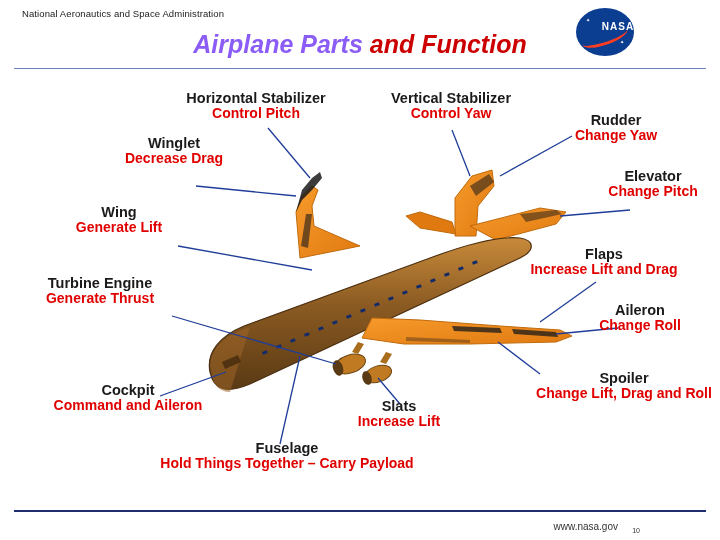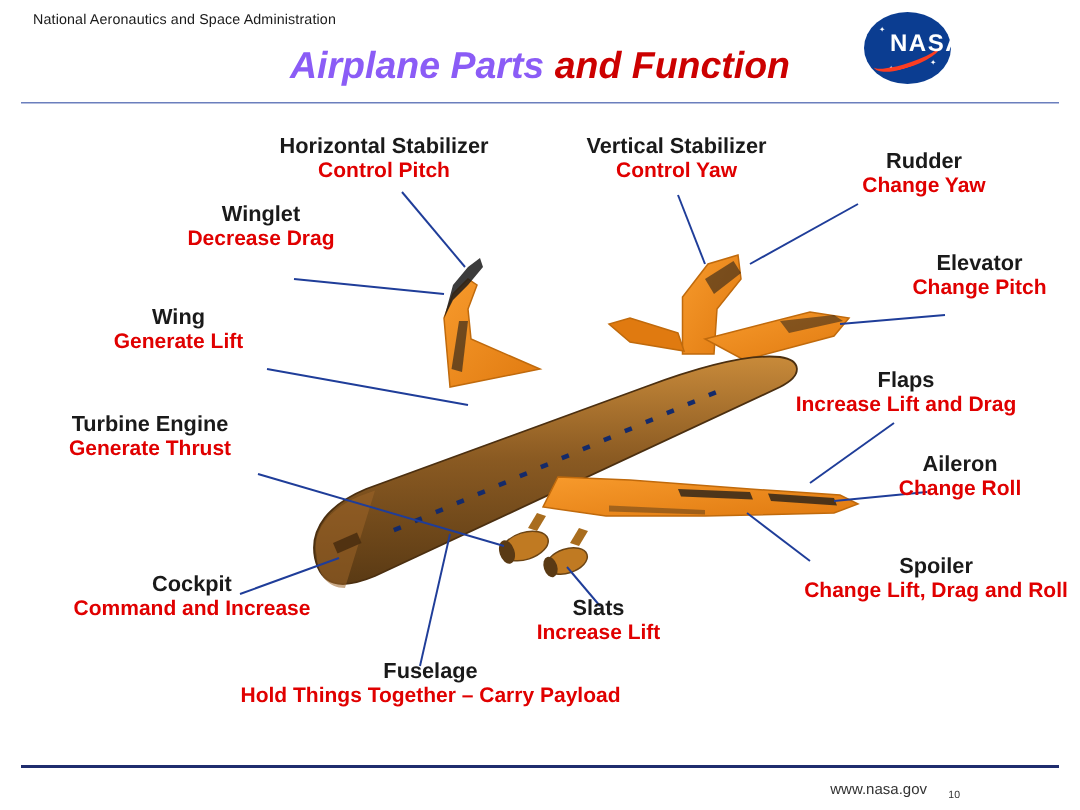--- a/index.html
+++ b/index.html
@@ -47,21 +47,21 @@
   }
   .nasa-logo .wordmark {
     position: absolute;
     left: 0;
     top: 13px;
     width: 58px;
     text-align: center;
     color: #ffffff;
     font-family: "Liberation Sans", sans-serif;
     font-weight: bold;
-    font-size: 16px;
+    font-size: 10px;
     letter-spacing: 1px;
     padding-left: 13px;
   }
   .nasa-logo .swoosh {
     position: absolute;
     left: 5px;
     top: 20px;
     width: 48px;
     height: 14px;
     border-bottom: 3px solid #fc3d21;
@@ -258,21 +258,21 @@
   <div class="callout center" style="left:376px; top:90px; width:150px;">
     <span class="lbl">Vertical Stabilizer</span>
     <span class="fn">Control  Yaw</span>
   </div>
 
   <div class="callout center" style="left:166px; top:90px; width:180px;">
     <span class="lbl">Horizontal Stabilizer</span>
     <span class="fn">Control  Pitch</span>
   </div>
 
-  <div class="callout center" style="left:556px; top:100px; width:120px;">
+  <div class="callout center" style="left:556px; top:112px; width:120px;">
     <span class="lbl">Rudder</span>
     <span class="fn">Change Yaw</span>
   </div>
 
   <div class="callout center" style="left:106px; top:135px; width:136px;">
     <span class="lbl">Winglet</span>
     <span class="fn">Decrease  Drag</span>
   </div>
 
   <div class="callout center" style="left:588px; top:168px; width:130px;">
@@ -295,21 +295,21 @@
     <span class="fn">Generate  Thrust</span>
   </div>
 
   <div class="callout center" style="left:570px; top:302px; width:140px;">
     <span class="lbl">Aileron</span>
     <span class="fn">Change Roll</span>
   </div>
 
   <div class="callout center" style="left:20px; top:382px; width:216px;">
     <span class="lbl">Cockpit</span>
-    <span class="fn">Command and Increase</span>
+    <span class="fn">Command and Aileron</span>
   </div>
 
   <div class="callout center" style="left:506px; top:370px; width:236px;">
     <span class="lbl">Spoiler</span>
     <span class="fn">Change Lift, Drag and Roll</span>
   </div>
 
   <div class="callout center" style="left:336px; top:398px; width:126px;">
     <span class="lbl">Slats</span>
     <span class="fn">Increase Lift</span>

